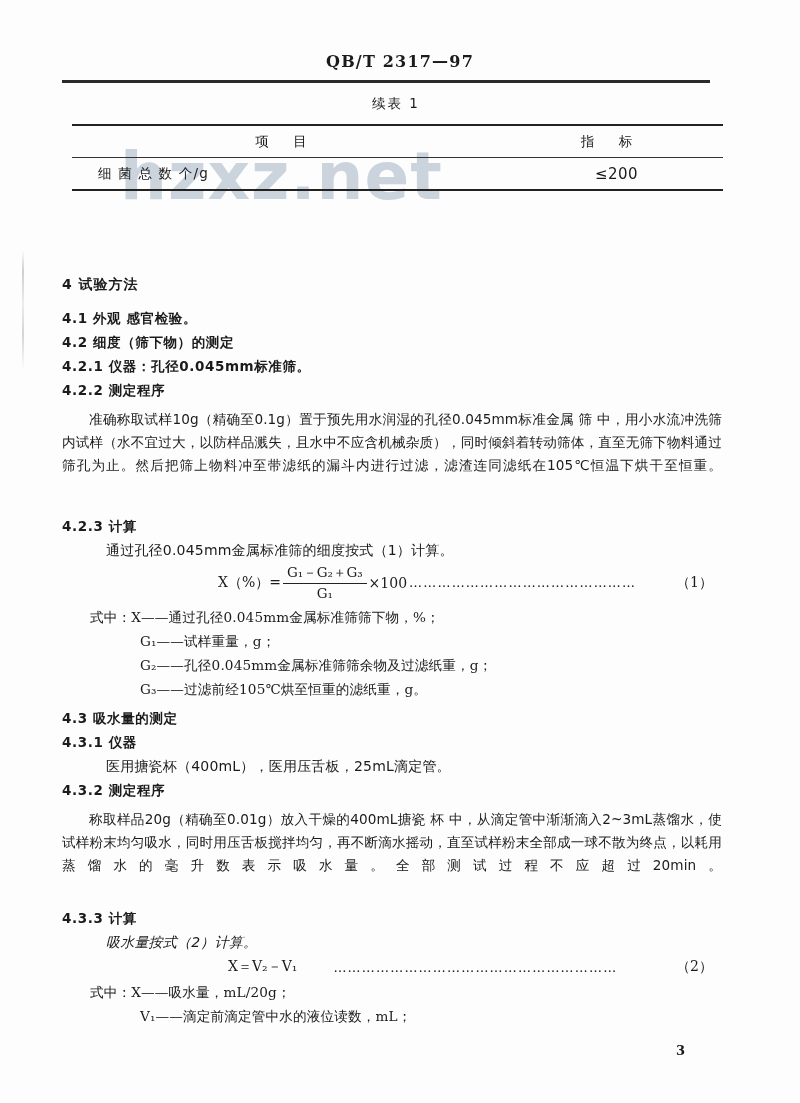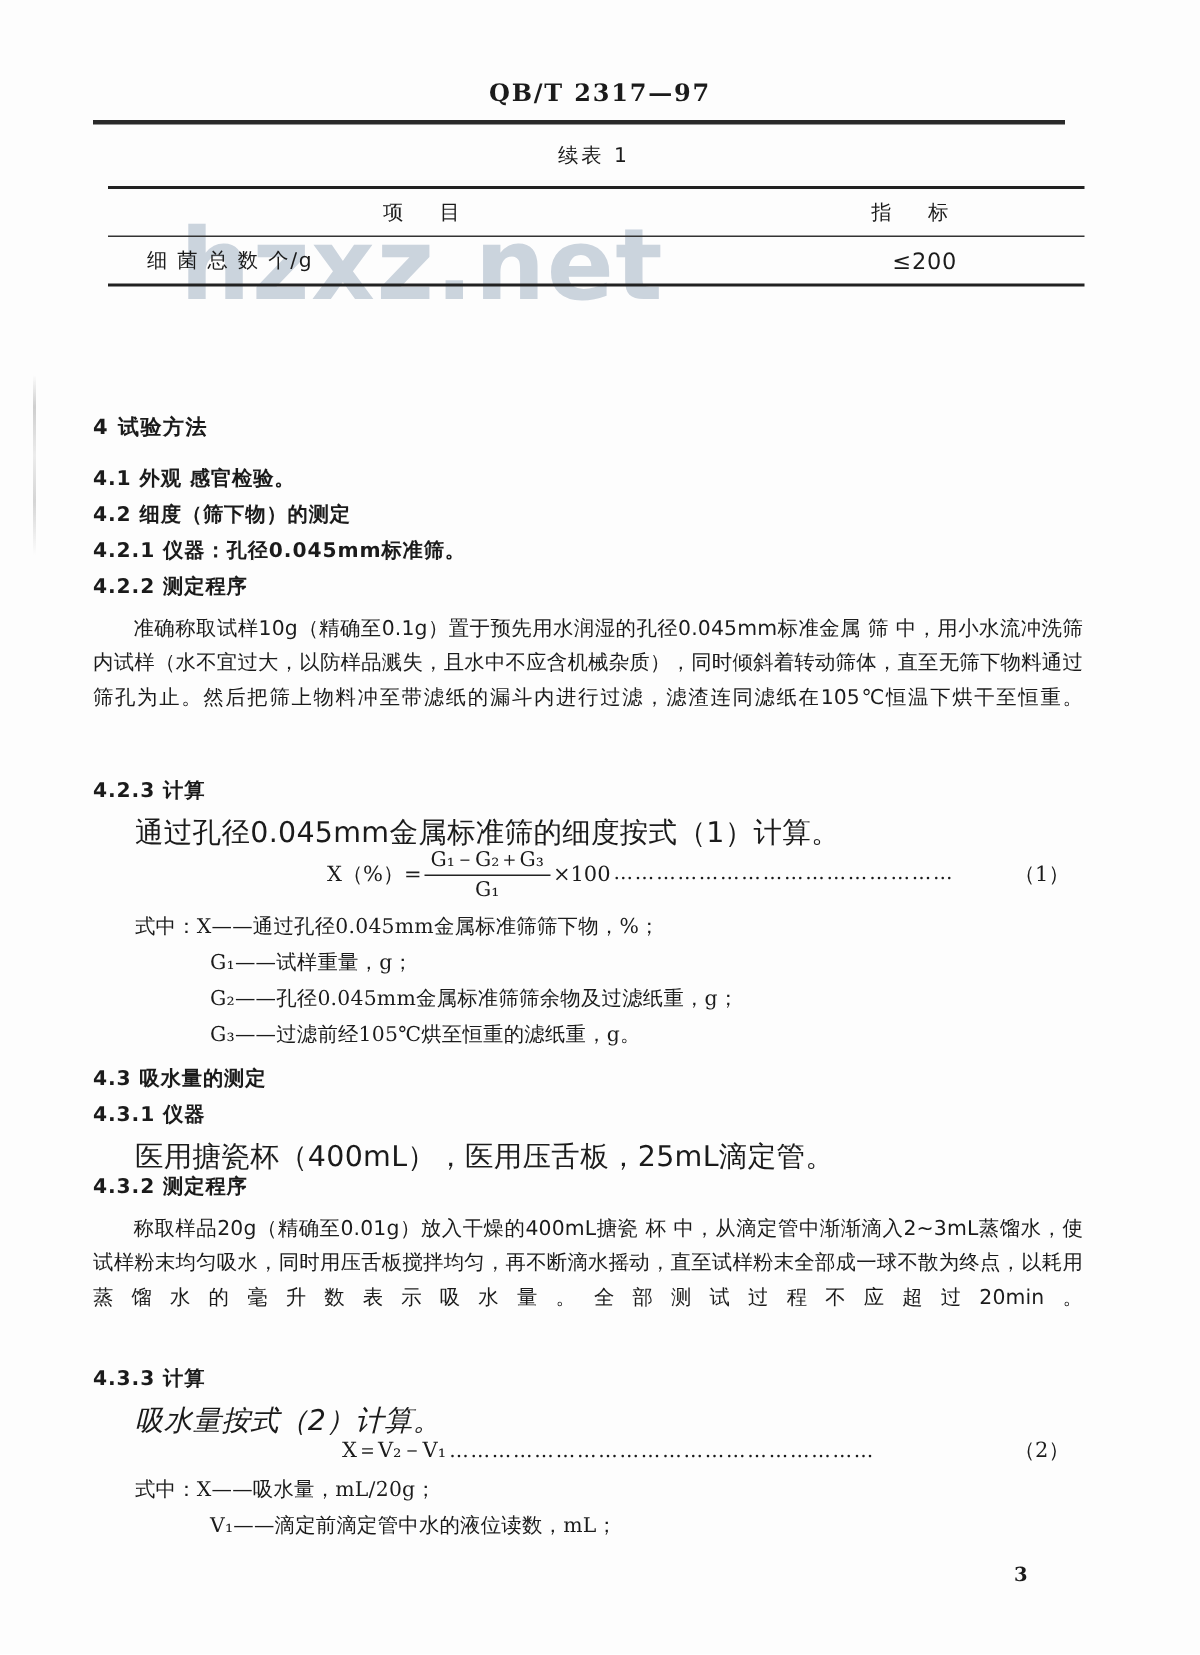--- a/index.html
+++ b/index.html
@@ -139,23 +139,24 @@
     letter-spacing: 1px;
   }
   .h-sub {
     position: absolute;
     font-weight: bold;
     font-size: 13.5px;
     letter-spacing: 0.6px;
   }
   .p-line {
     position: absolute;
-    font-size: 19px;
+    font-size: 14px;
     letter-spacing: 0.2px;
     white-space: nowrap;
+    margin-left: 16px;
   }
   .para {
     position: absolute;
     font-size: 13.6px;
     line-height: 22.8px;
     width: 660px;
     text-align: justify;
     text-align-last: justify;
     letter-spacing: 0.1px;
   }
@@ -287,21 +288,21 @@
       <div class="p-line" style="left:90px; top:482px;">医用搪瓷杯（400mL），医用压舌板，25mL滴定管。</div>
 
       <div class="h-sub" style="left:62px; top:506px;">4.3.2   测定程序</div>
 
       <div class="para" style="left:62px; top:532px; text-indent:27px;">称取样品20g（精确至0.01g）放入干燥的400mL搪瓷 杯 中，从滴定管中渐渐滴入2~3mL蒸馏水，使试样粉末均匀吸水，同时用压舌板搅拌均匀，再不断滴水摇动，直至试样粉末全部成一球不散为终点，以耗用蒸馏水的毫升数表示吸水量。全部测试过程不应超过20min。</div>
 
       <div class="h-sub" style="left:62px; top:634px;">4.3.3   计算</div>
 
       <div class="p-line" style="left:90px; top:658px;font-style:italic;">吸水量按式（2）计算。</div>
 
-      <div class="formula-row" style="left:228px; top:682px; width:485px;">
+      <div class="formula-row" style="left:228px; top:682px; width:485px;gap:34px;">
         <span>X＝V₂－V₁</span>
         <span class="dots" style="flex:1 1 auto;">……………………………………………………</span>
         <span>（2）</span>
       </div>
 
       <div class="def-line" style="left:90px; top:708px;">
         <span>式中：</span><span class="vr">X——吸水量，mL/20g；</span>
       </div>
       <div class="def-line vr" style="left:140px; top:732px;">V₁——滴定前滴定管中水的液位读数，mL；</div>
 

